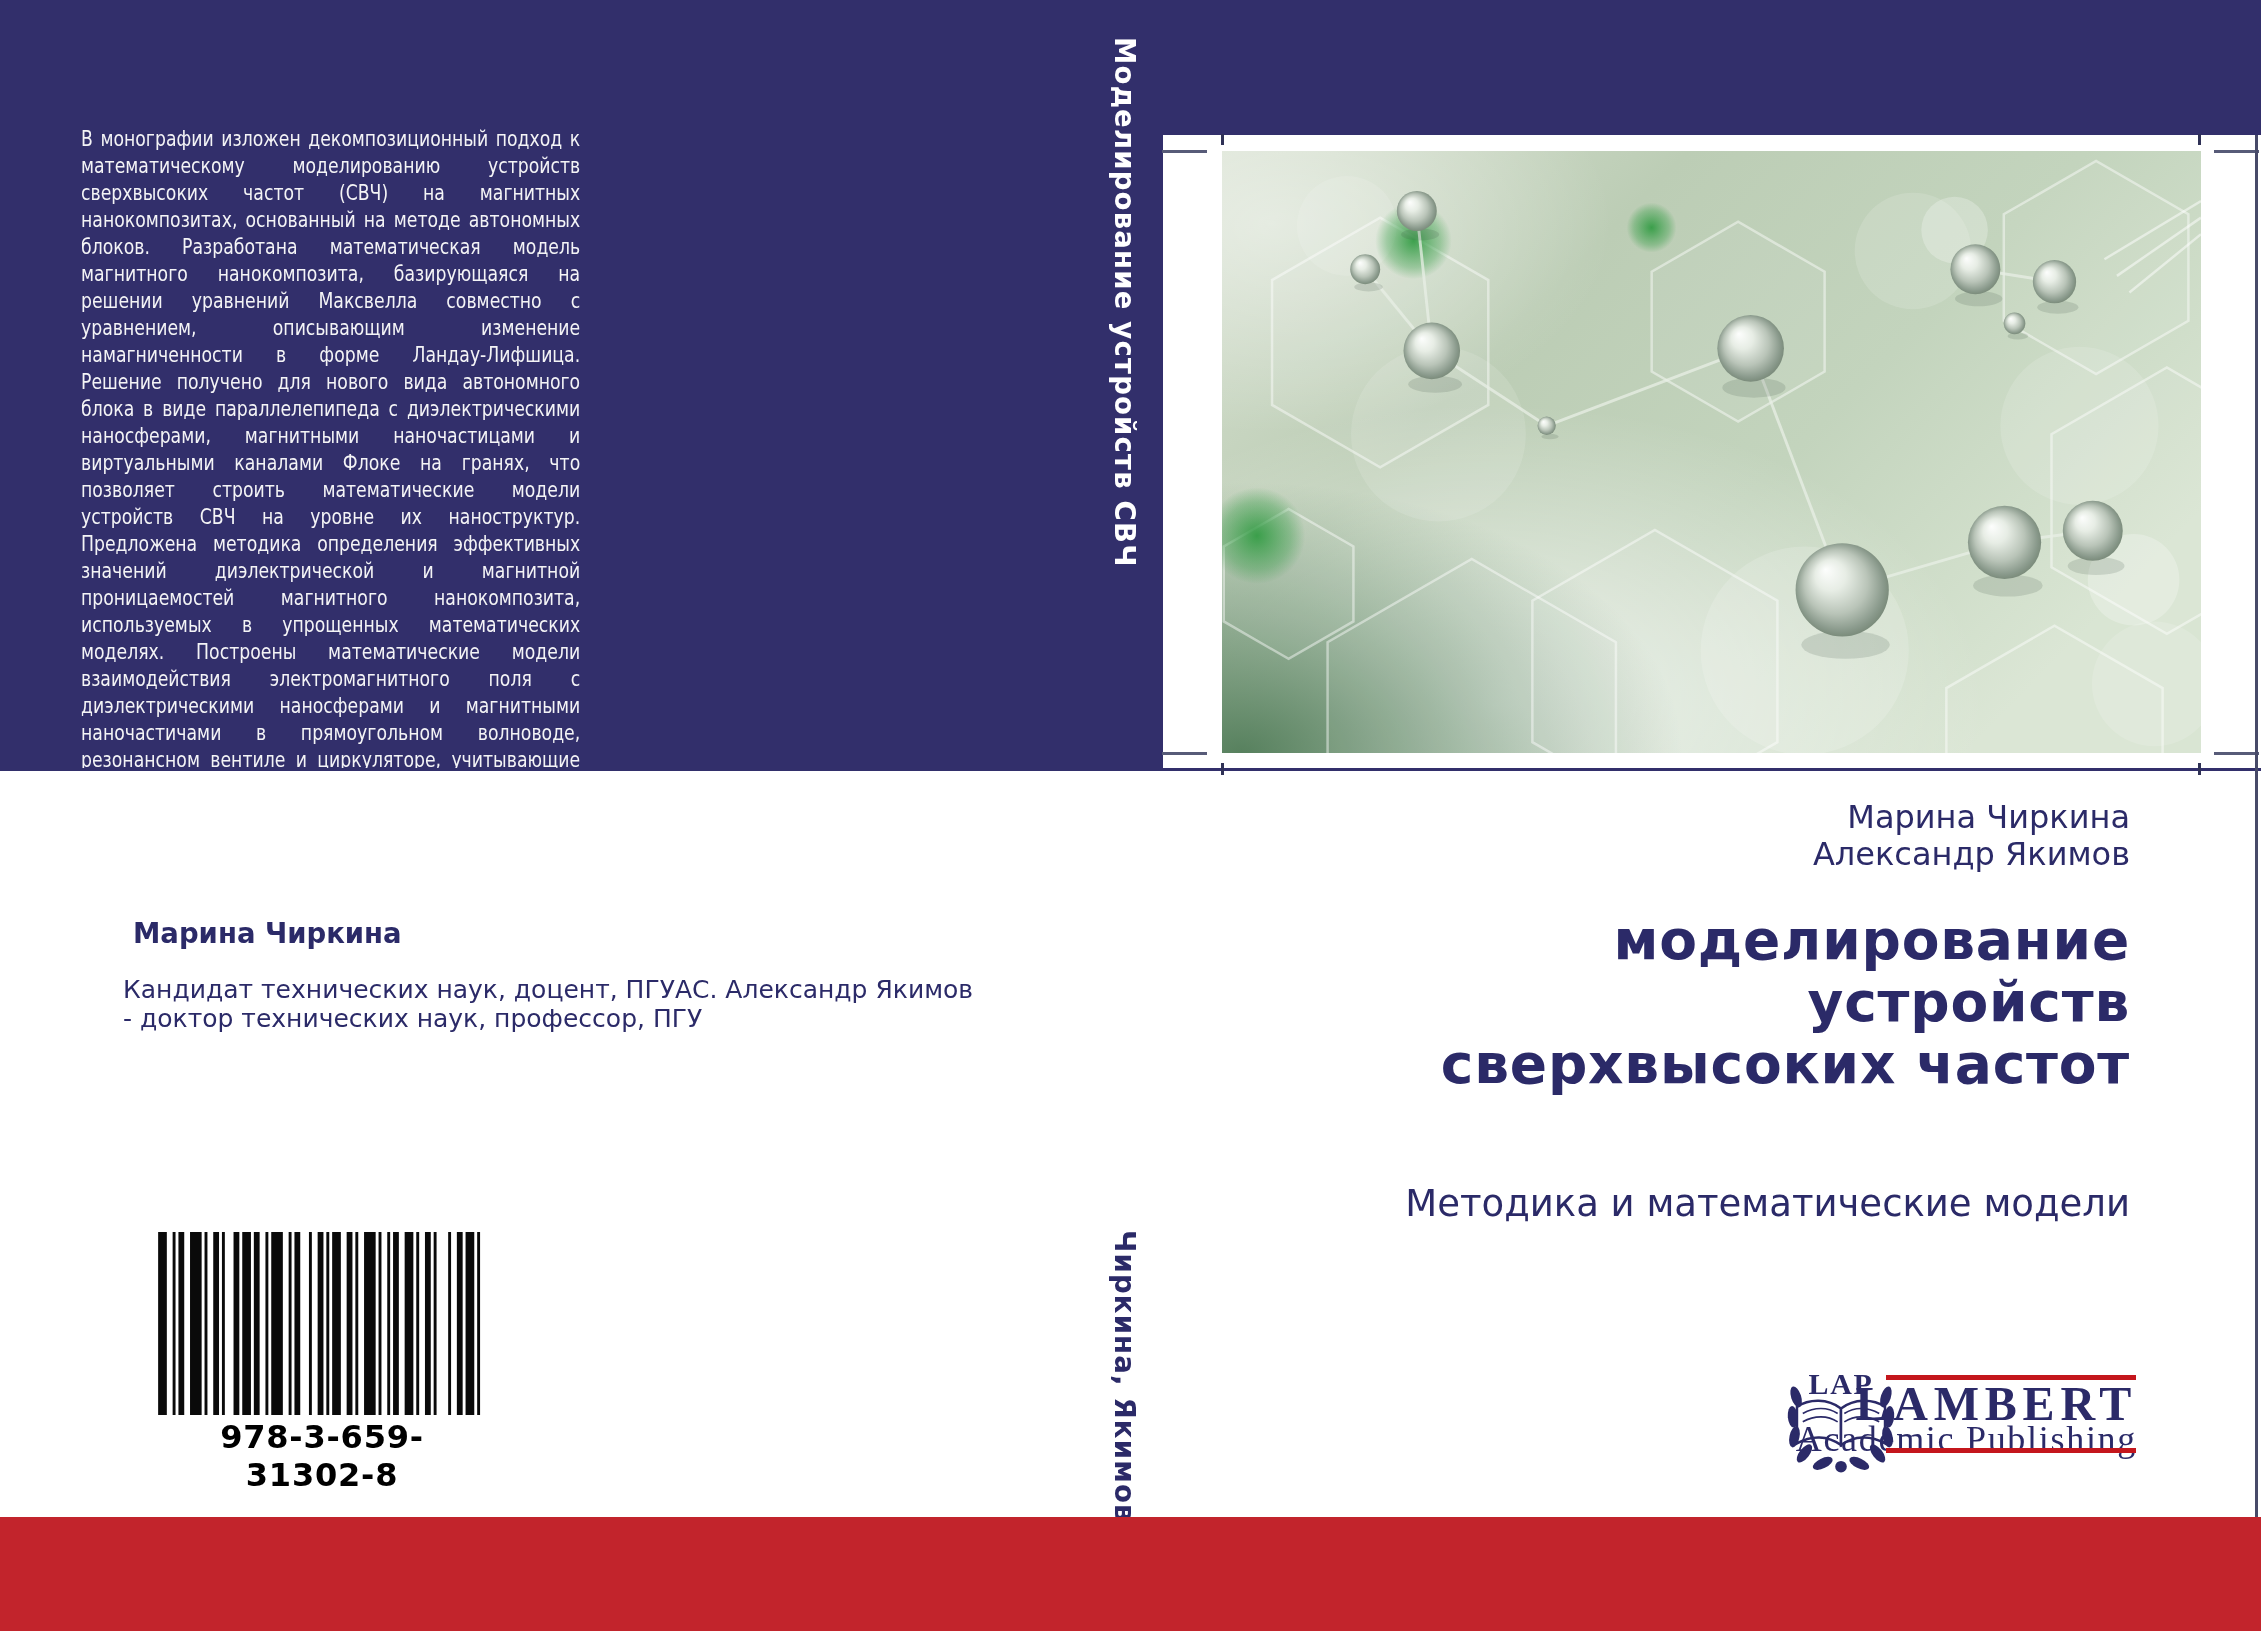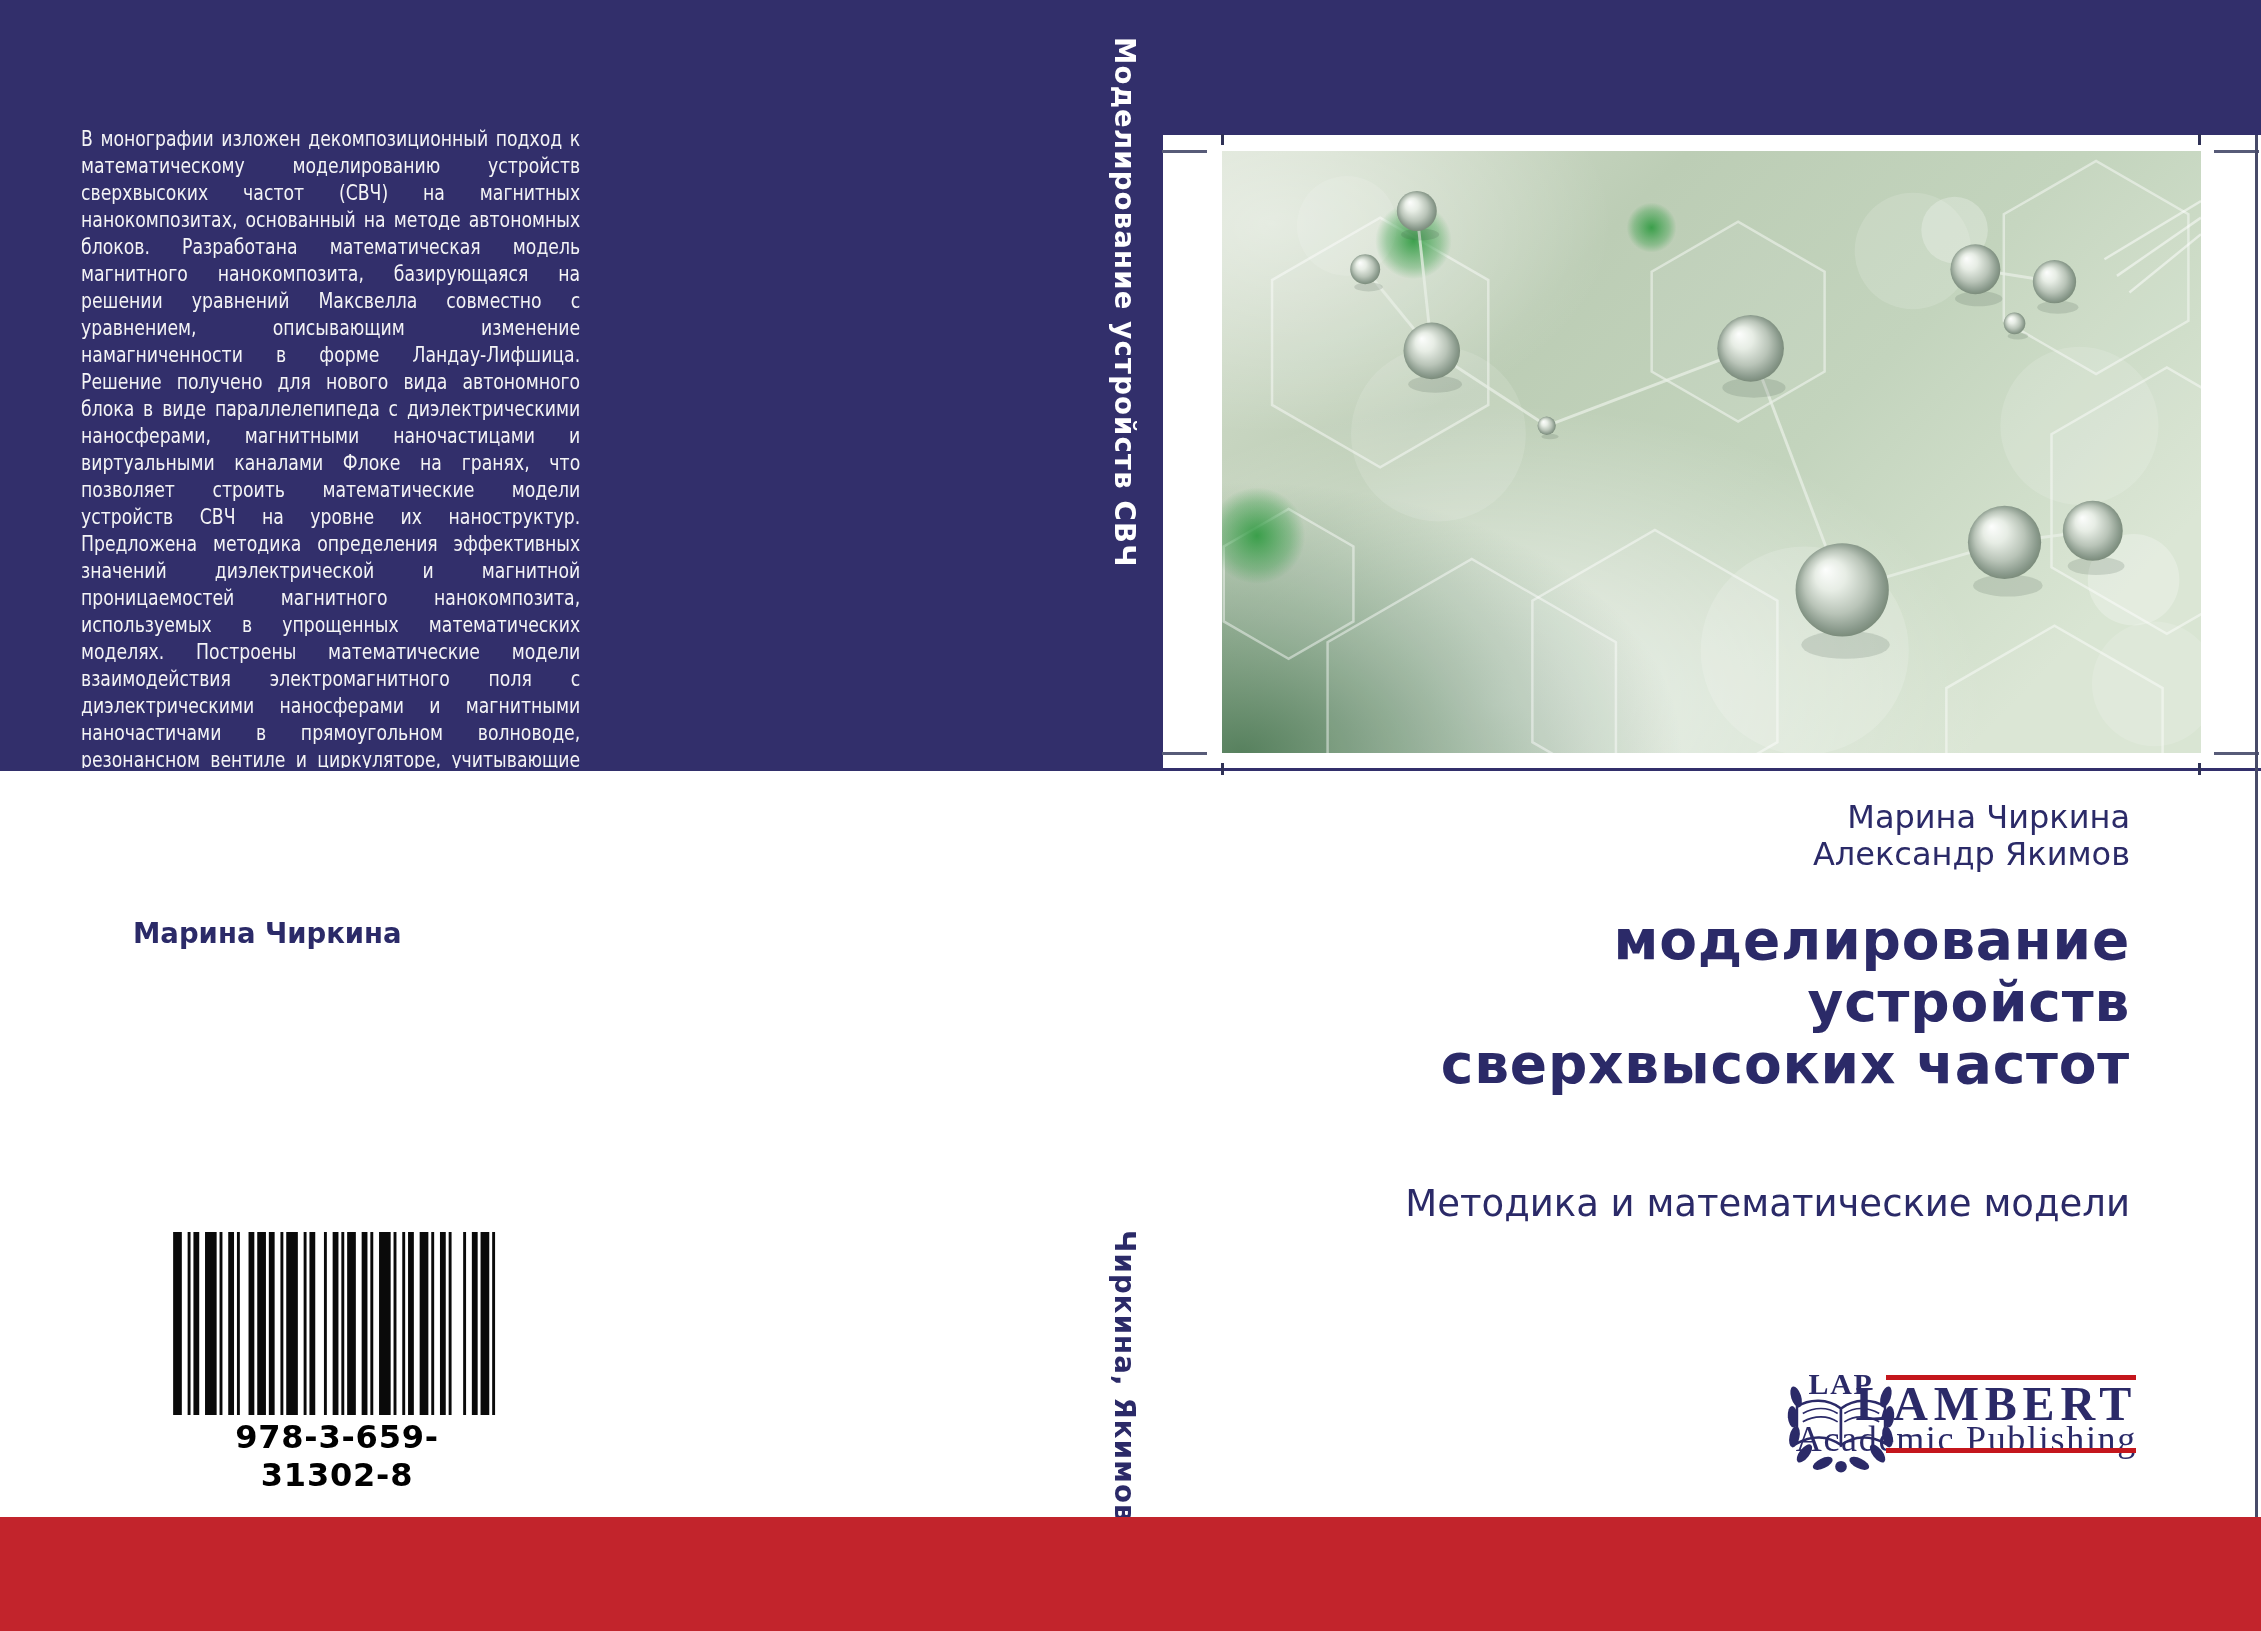--- a/index.html
+++ b/index.html
@@ -36,21 +36,21 @@
     font-size:32px;line-height:37px;}
   .title{right:131px;top:909px;text-align:right;color:var(--text-navy,#2b2a68);
     font-size:55px;line-height:62px;font-weight:700;letter-spacing:0.8px;}
   .subtitle{right:131px;top:1182px;text-align:left;color:var(--text-navy,#2b2a68);
     font-size:37px;}
   
   .bio-name{left:133px;top:917px;color:var(--text-navy,#2b2a68);font-size:27.5px;font-weight:700;}
   .bio-text{left:123px;top:975px;width:915px;color:var(--text-navy,#2b2a68);
     font-size:25px;line-height:29px;}
   
-  .barcode-wrap{left:158px;top:1232px;width:328px;text-align:center;margin-left:15px;}
+  .barcode-wrap{left:158px;top:1232px;width:328px;text-align:center;}
   .barcode-svg{display:block;width:328px;height:183px;}
   .isbn{margin-top:3.3px;color:#000000;font-size:32px;font-weight:700;letter-spacing:0.8px;}
   
   .logo-emblem{left:1786px;top:1362px;width:110px;height:113px;}
   .logo-rule{width:250px;height:5px;background:var(--logo-red,#c4161c);}
   .logo-rule-top{left:1886px;top:1375px;}
   .logo-rule-bot{left:1886px;top:1448px;}
   .logo-name{right:124px;top:1380px;color:var(--text-navy,#2b2a68);
     font-family:"Liberation Serif","DejaVu Serif",serif;font-weight:700;
     font-size:48px;letter-spacing:5.8px;line-height:1;}
@@ -188,20 +188,24 @@
     <div>Александр Якимов</div>
   </div>
   <div class="abs title">
     <div>моделирование</div>
     <div>устройств</div>
     <div>сверхвысоких частот</div>
   </div>
   <div class="abs subtitle">Методика и математические модели</div>
 
   <div class="abs bio-name">Марина Чиркина</div>
+  <div class="abs bio-text">
+    <div>Кандидат технических наук, доцент, ПГУАС. Александр Якимов</div>
+    <div>- доктор технических наук, профессор, ПГУ</div>
+  </div>
 
   <div class="abs barcode-wrap">
     <svg class="barcode-svg" id="barcode-svg" viewBox="0 0 394 220">
         <rect x="0.00" y="0" width="10.46" height="220" fill="#0a0a0a"></rect>
         <rect x="17.43" y="0" width="3.49" height="220" fill="#0a0a0a"></rect>
         <rect x="24.41" y="0" width="6.97" height="220" fill="#0a0a0a"></rect>
         <rect x="38.35" y="0" width="13.95" height="220" fill="#0a0a0a"></rect>
         <rect x="55.79" y="0" width="3.49" height="220" fill="#0a0a0a"></rect>
         <rect x="66.25" y="0" width="6.97" height="220" fill="#0a0a0a"></rect>
         <rect x="76.71" y="0" width="3.49" height="220" fill="#0a0a0a"></rect>

